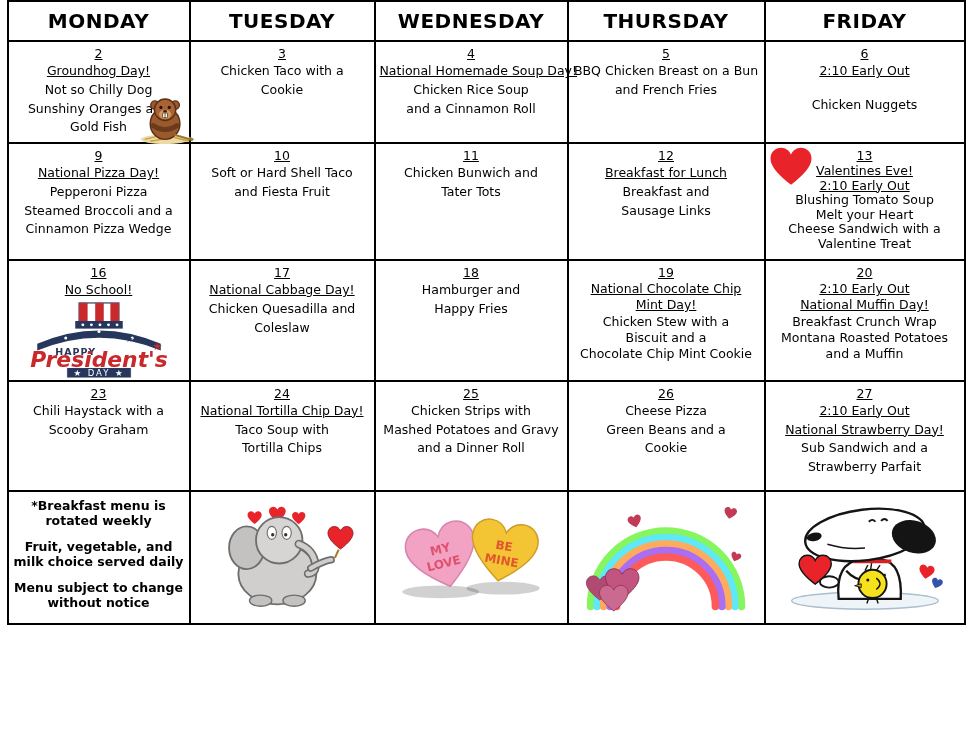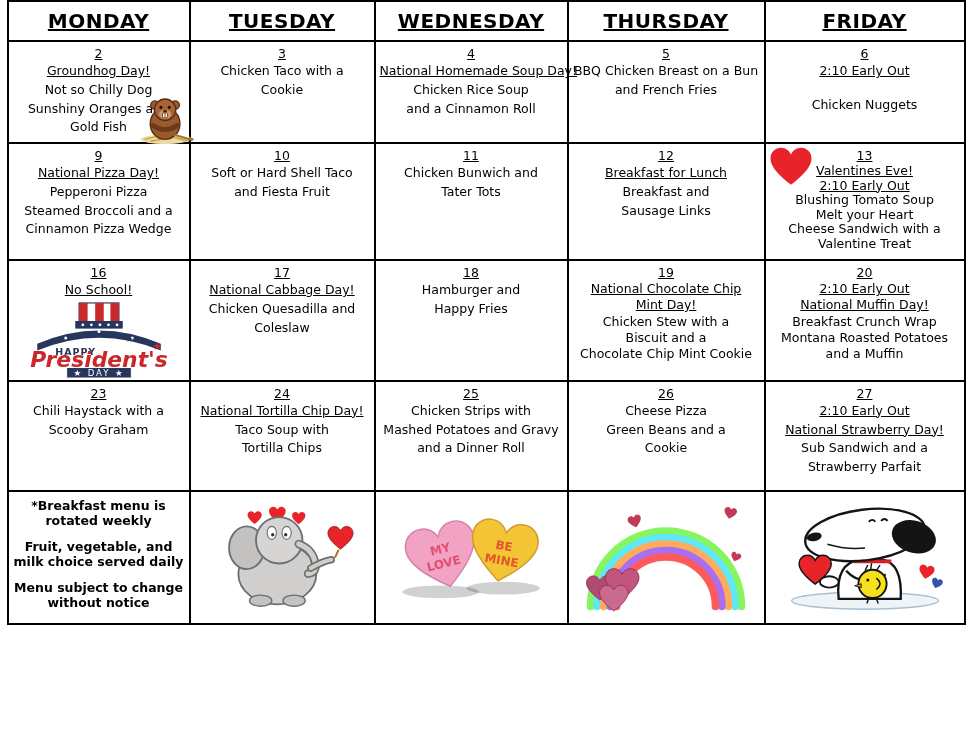--- a/index.html
+++ b/index.html
@@ -4,21 +4,21 @@
 <style>
   html,body{margin:0;padding:0;background:#fff;width:972px;font-family:"DejaVu Sans","Liberation Sans",sans-serif;color:#000;}
   .page{width:972px;height:749px;position:relative;overflow:hidden;}
   .title{
     text-align:center;margin:4px 0 6px;font-size:45px;font-weight:bold;letter-spacing:1px;
     -webkit-text-stroke:2px #000;
     text-shadow:1.5px 0 0 #000,-1.5px 0 0 #000,0 1.5px 0 #000,0 -1.5px 0 #000,1px 1px 0 #000,-1px -1px 0 #000;
   }
   table.calendar{border-collapse:collapse;margin:0 auto;table-layout:fixed;width:957px;}
   th,td{border:2.5px solid #000;padding:2px 4px;vertical-align:top;overflow:hidden;}
-  th.day{font-size:20px;font-weight:bold;height:34px;text-align:center;vertical-align:middle;letter-spacing:.5px;text-decoration:underline;}
+  th.day{font-size:20px;font-weight:bold;height:34px;text-align:center;vertical-align:middle;letter-spacing:.5px;}
   td.breakfast{font-size:10.5px;font-style:italic;font-weight:bold;text-align:center;vertical-align:middle;height:30px;line-height:1.25;}
   tr.w0{height:102px}tr.w1{height:117px}tr.w2{height:109px}tr.w3{height:110px}tr.footer-row{height:119px}
   td.cell{position:relative;font-size:12.5px;text-align:center;overflow:visible;}
   .date{text-decoration:underline;margin:2px 0 1px;font-size:12.5px;}
   .line{line-height:1.5;min-height:1em;}
   .line.u{text-decoration:underline;white-space:nowrap;text-align:center;}
   td.compact .line{line-height:1.3;}
   td.xcompact .line{line-height:1.16;}
   .line.gap{margin-top:15px;}
   .art{line-height:0;}

